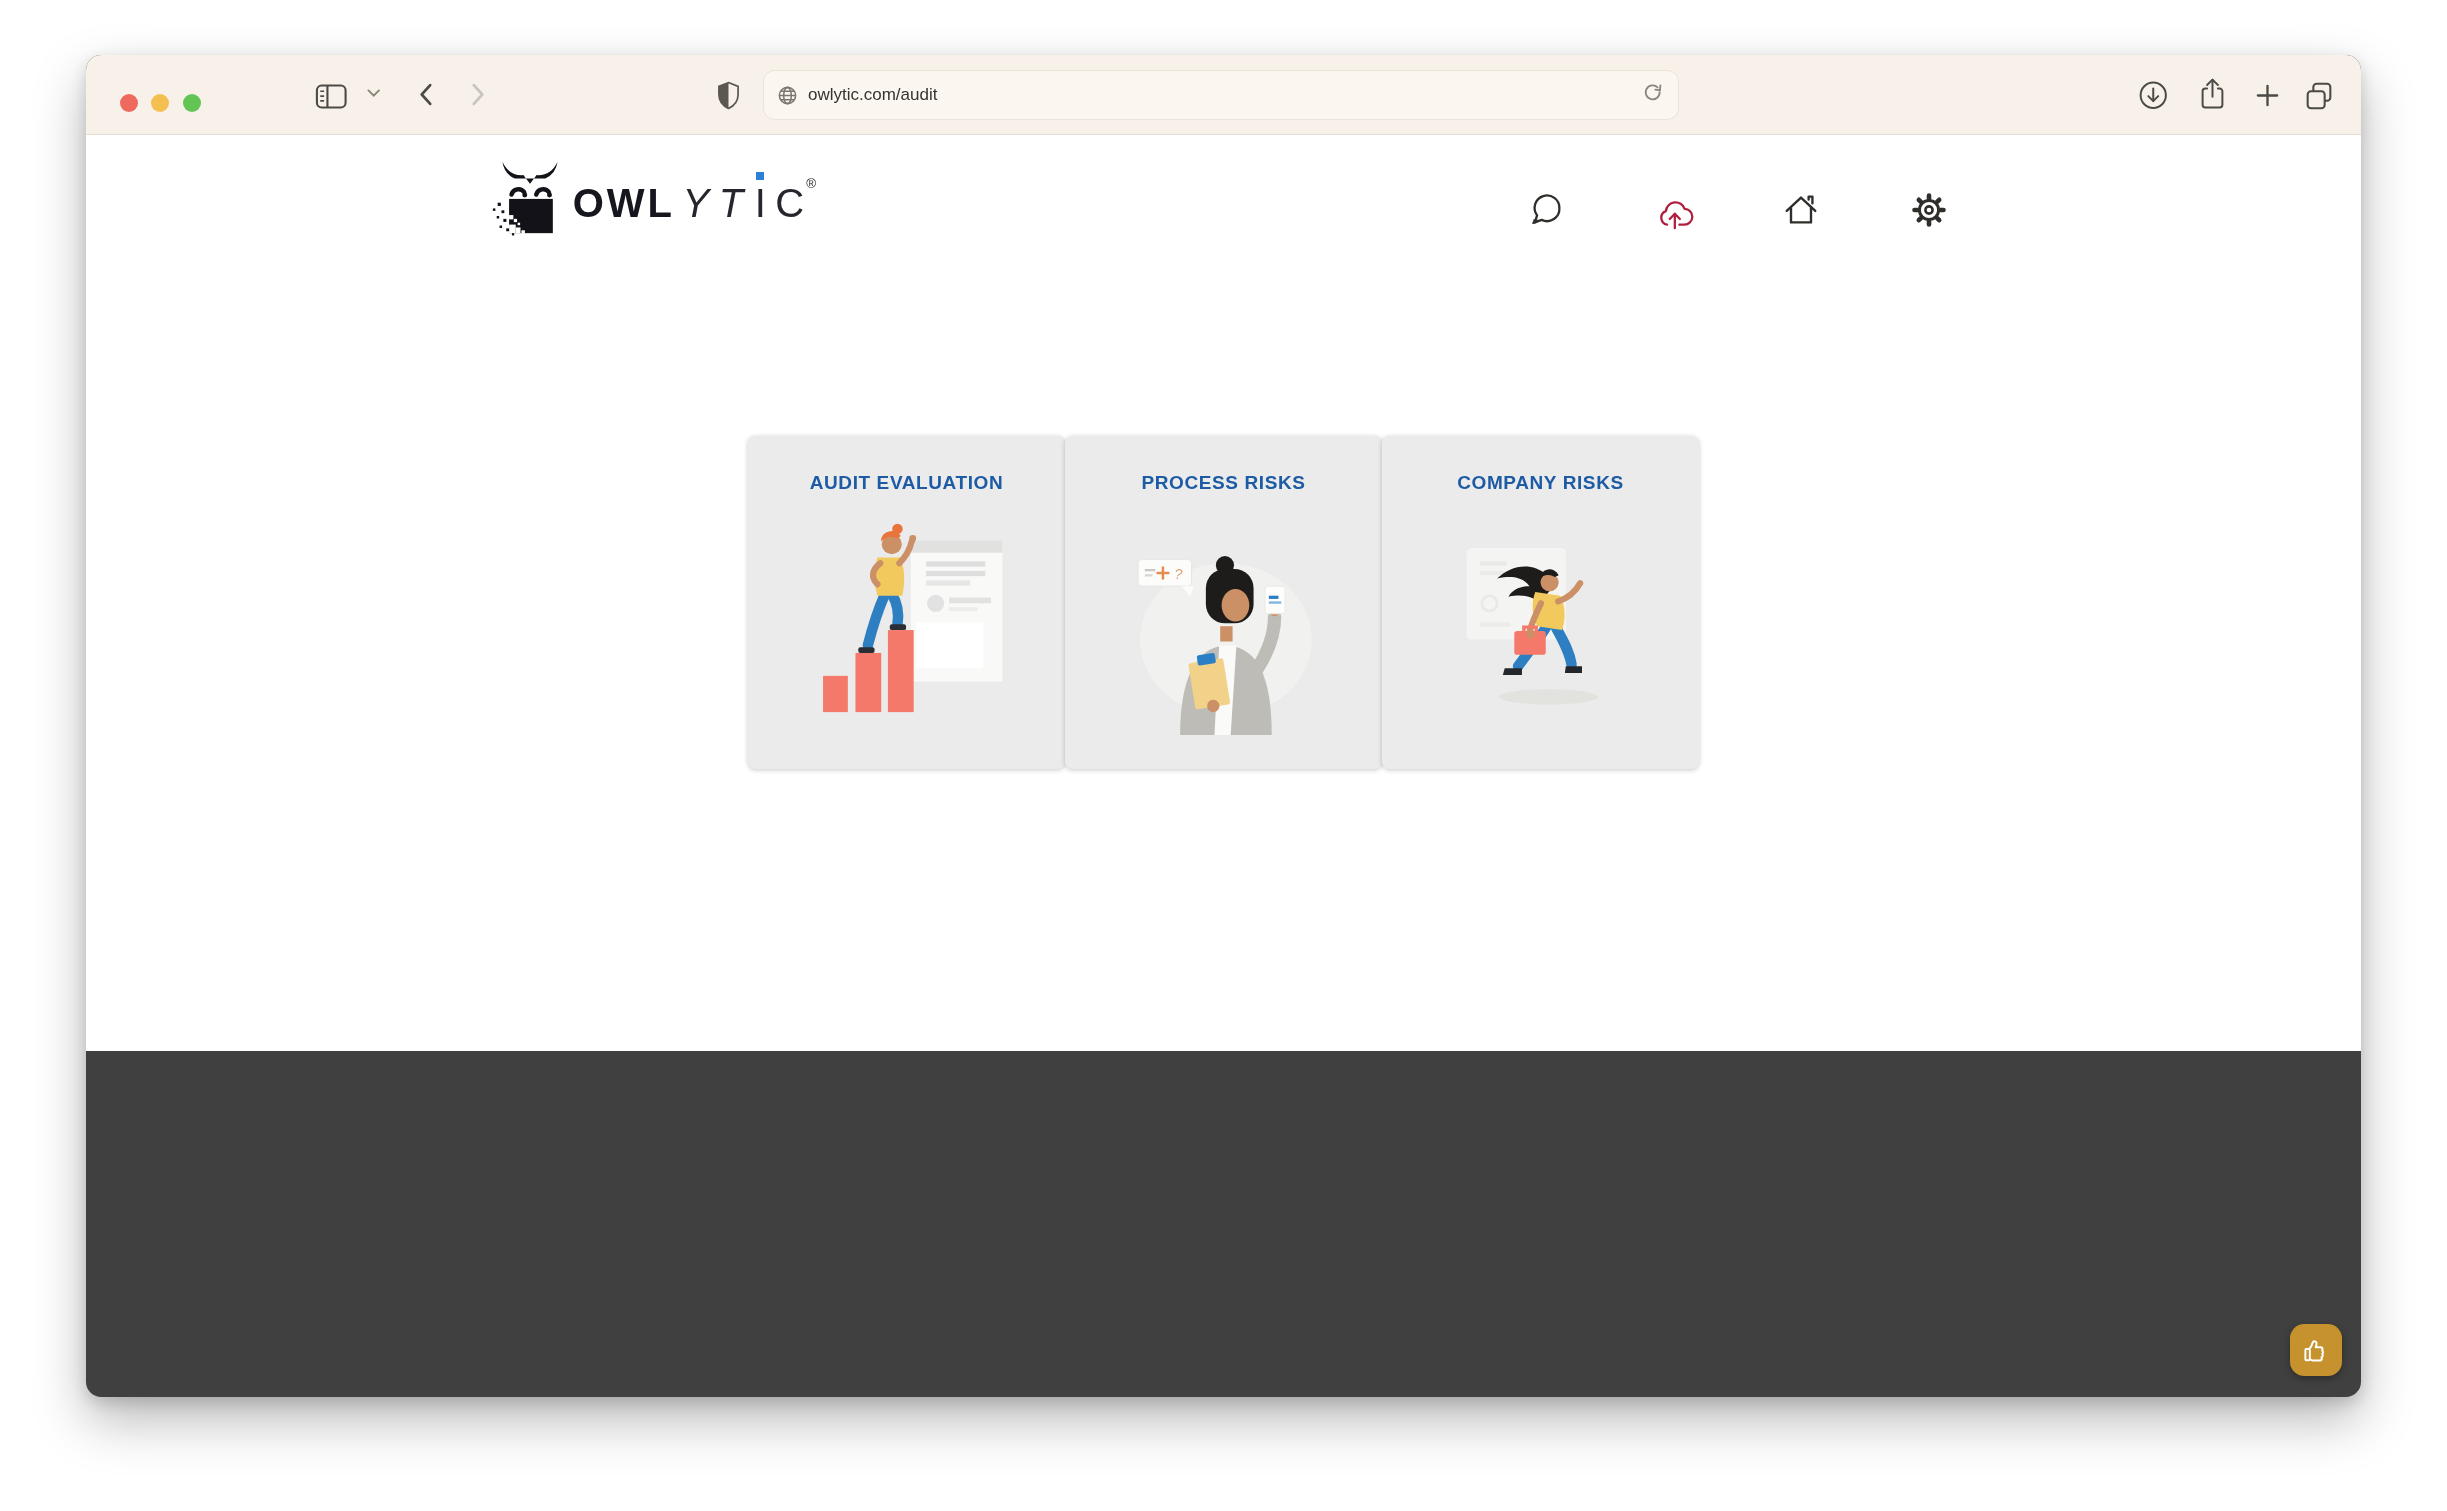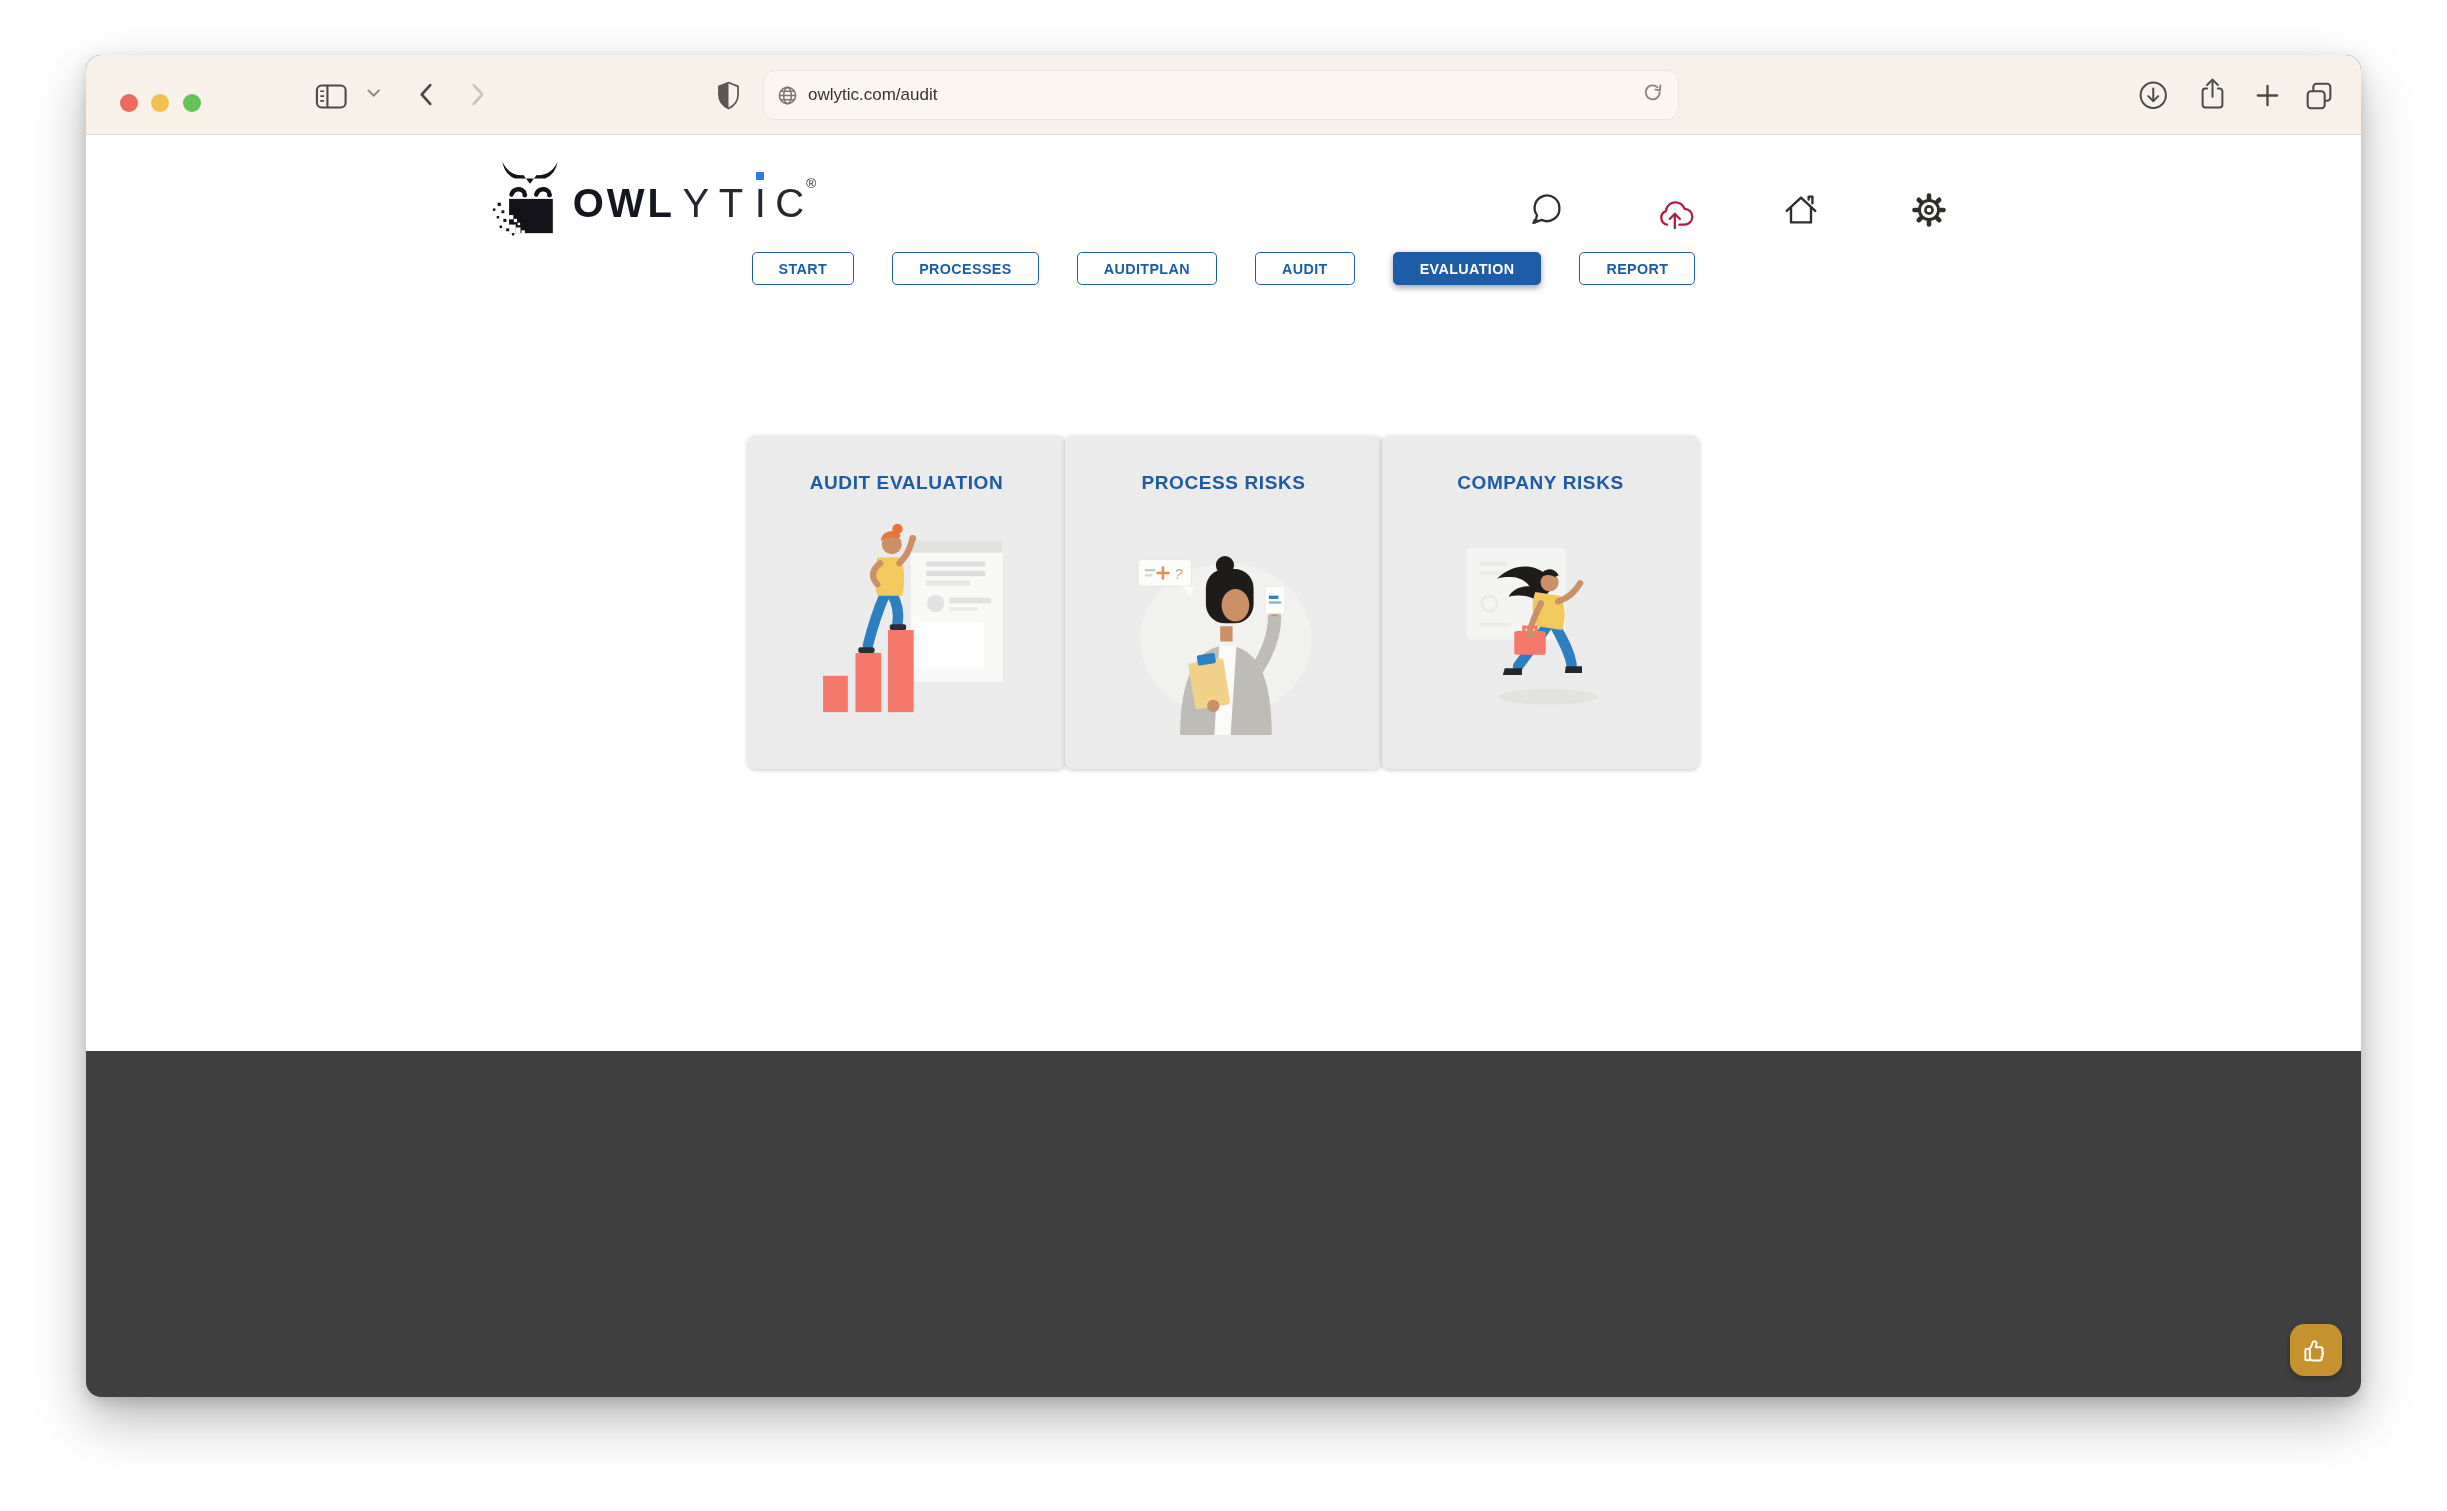--- a/index.html
+++ b/index.html
@@ -21,21 +21,21 @@
   .tb-abs{position:absolute;display:flex;align-items:center;justify-content:center;}
   .urlfield{position:absolute;left:677px;top:15.3px;width:916px;height:50px;background:#fbf6ef;border:1px solid #eae3d8;
     border-radius:11.5px;display:flex;align-items:center;padding:0 13.4px;gap:9.6px;}
   .urltext{font-size:17px;color:#34342f;flex:1;}
   .reload-btn{margin-left:auto;}
   
   .content{position:relative;height:916px;background:#ffffff;}
   .logo{position:absolute;left:405px;top:23px;display:flex;align-items:flex-start;gap:3.8px;}
   .logo-word{display:flex;align-items:flex-start;margin-top:25px;color:#16161f;font-size:40px;line-height:1;}
   .owl-bold{font-weight:bold;letter-spacing:2.9px;}
-  .owl-light{font-weight:normal;letter-spacing:9.6px;margin-left:7.6px;color:#26262e;}
+  .owl-light{font-weight:normal;letter-spacing:9.6px;margin-left:7.6px;color:#26262e;font-style:italic;}
   .owl-light2{font-weight:normal;letter-spacing:1.9px;color:#26262e;}
   .owl-i{position:relative;font-weight:normal;color:#26262e;margin:0 9.6px 0 1.9px;}
   .owl-i::before{content:'';position:absolute;top:-11.5px;left:1px;width:8.6px;height:8.6px;background:#2b7fd6;}
   .reg{font-size:13.4px;color:#26262e;margin-top:-5.7px;}
   .hicon{position:absolute;background:none;border:none;cursor:pointer;width:42px;height:42px;display:flex;align-items:center;justify-content:center;}
   
   .tabs{position:absolute;top:117px;left:0;width:100%;display:flex;justify-content:center;gap:38px;}
   .tab{height:33px;padding:0 26px;border:1.9px solid var(--accent-blue);border-radius:4.8px;background:#fff;
     color:var(--accent-blue);font-size:14.3px;font-weight:bold;letter-spacing:0.4px;cursor:pointer;font-family:inherit;}
   .tab.active{background:var(--accent-blue);color:#fff;box-shadow:0 2.9px 6.7px rgba(0,0,0,.35);}
@@ -218,28 +218,20 @@
             <line x1="8.5" y1="20" x2="5.5" y2="20"></line>
               <line x1="11.9" y1="11.9" x2="9.8" y2="9.8"></line>
             <line x1="20" y1="8.5" x2="20" y2="5.5"></line>
               <line x1="28.1" y1="11.9" x2="30.2" y2="9.8"></line>
           </g>
           <circle cx="20" cy="20" r="9.6" stroke-width="3"></circle>
           <circle cx="20" cy="20" r="3.6" stroke-width="2.6"></circle>
         </svg>
       </button>
 
-      <nav class="tabs">
-        <button class="tab">START</button>
-        <button class="tab">PROCESSES</button>
-        <button class="tab">AUDITPLAN</button>
-        <button class="tab">AUDIT</button>
-        <button class="tab active">EVALUATION</button>
-        <button class="tab">REPORT</button>
-      </nav>
 
       <div class="cards">
 
         <div class="card">
           <div class="card-title">AUDIT EVALUATION</div>
           <svg class="card-art" width="222" height="229" viewBox="0 0 232 240">
             <rect x="120" y="36" width="96" height="148" fill="#f9f9f8"></rect>
             <rect x="120" y="36" width="96" height="13" fill="#e1e1e0"></rect>
             <rect x="136" y="58" width="62" height="5.5" fill="#dedede"></rect>
             <rect x="136" y="68" width="62" height="5.5" fill="#dedede"></rect>

